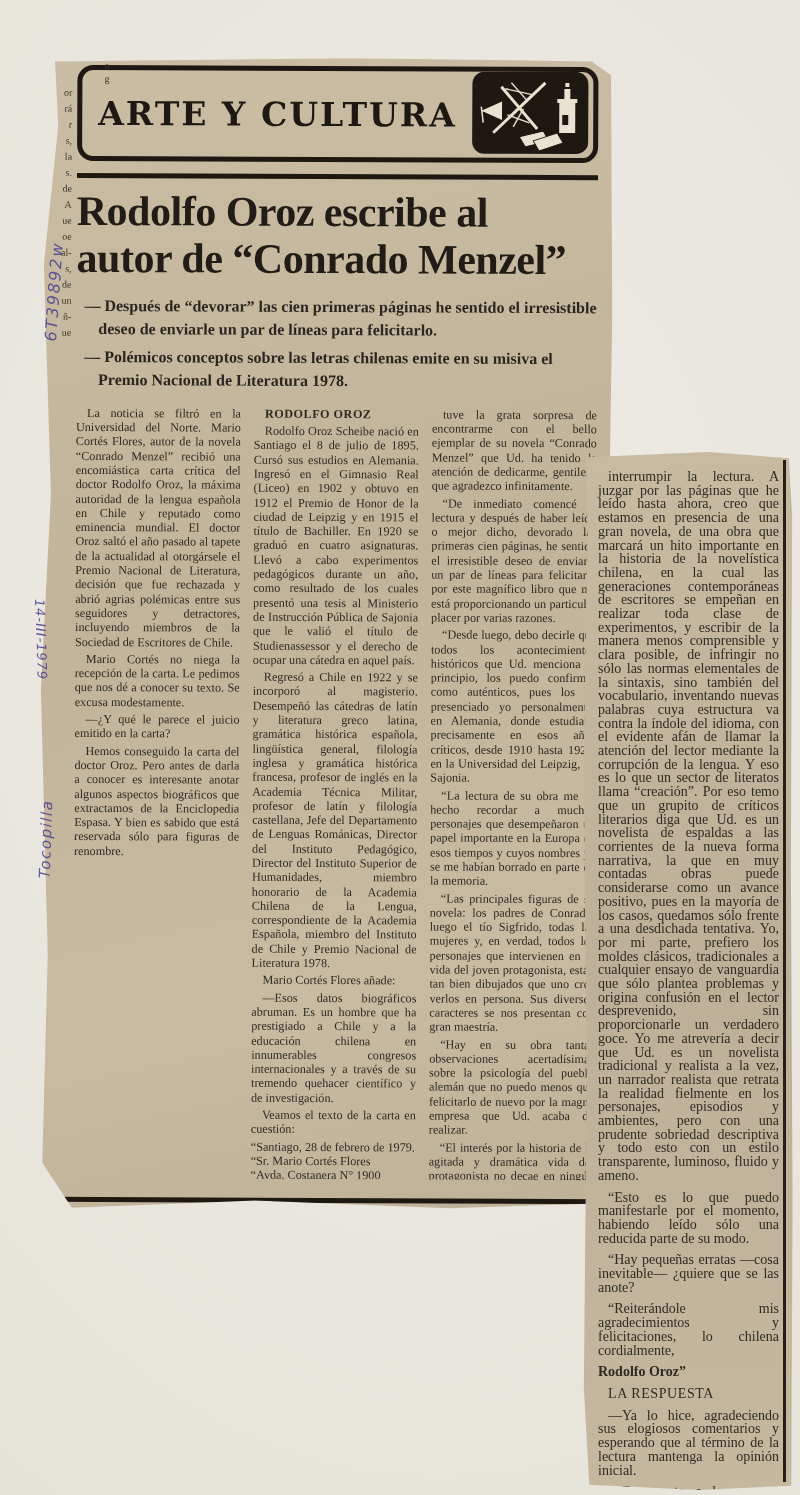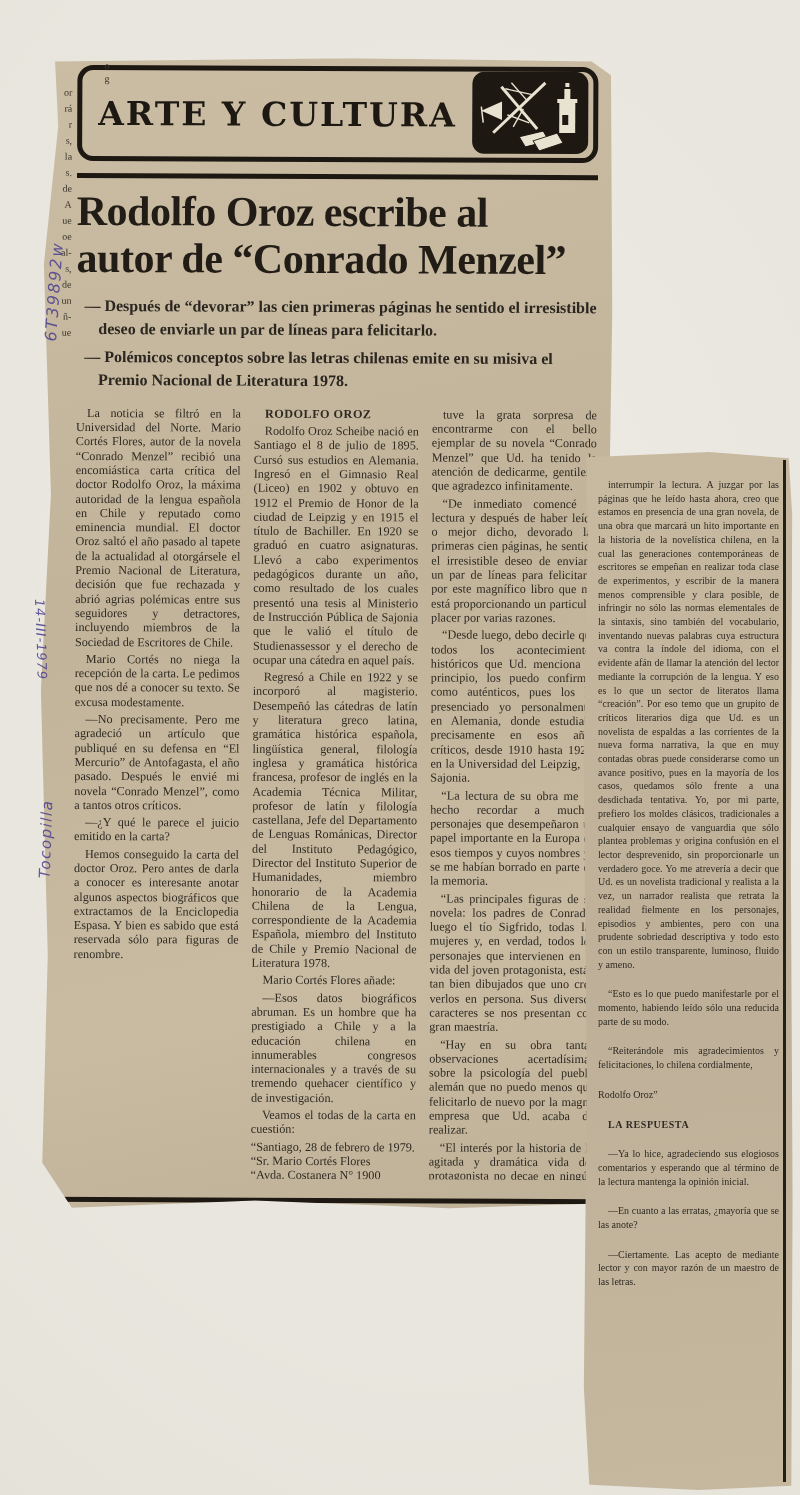--- a/index.html
+++ b/index.html
@@ -56,23 +56,23 @@
     color:#2b2620;padding-left:22px;text-indent:-14px;
   }
   
   .cols{display:flex;gap:13px;margin-top:14px;height:772px;overflow:hidden;}
   .col{flex:1 1 0;overflow:hidden;}
   .col p{margin:0 0 3px;font-size:12.2px;line-height:14.3px;text-align:justify;text-indent:11px;color:#2f2a22;}
   .col p.letter-line{text-align:left;text-indent:0;margin:0;}
   .col-heading{font-weight:700;text-align:center;font-size:13px;letter-spacing:.5px;margin:0 0 4px;color:#241f17;}
   .bottom-rule{position:absolute;left:12px;right:10px;bottom:7px;height:5px;background:#1d1812;}
   
-  .clip-strip p{margin:16px 0 3px;font-size:10px;line-height:13.7px;text-align:justify;text-indent:10px;color:#2f2a22;}
-  .signature{text-align:right;font-weight:400;text-indent:0 !important;padding-right:6px;}
-  .respuesta-heading{font-weight:700;text-align:center;font-size:13.5px;letter-spacing:.6px;margin:12px 0 5px;color:#241f17;}
+  .clip-strip p{margin:8px 0 3px;font-size:14px;line-height:13.7px;text-align:justify;text-indent:10px;color:#2f2a22;}
+  .signature{text-align:right;font-weight:700;text-indent:0 !important;padding-right:6px;}
+  .respuesta-heading{font-weight:400;text-align:center;font-size:13.5px;letter-spacing:.6px;margin:12px 0 5px;color:#241f17;}
   
   .edge-fragments{
     position:absolute;left:6px;top:28px;width:24px;
     font-size:10px;line-height:16px;text-align:right;
     white-space:pre-line;color:#3b352b;
   }
   .edge-fragments-top{
     position:absolute;left:62px;top:2px;width:16px;
     font-size:10px;line-height:13px;white-space:pre-line;color:#3b352b;z-index:2;
   }
@@ -156,32 +156,31 @@
     <div class="deck">
       <p>— Después de “devorar” las cien primeras páginas he sentido el irresistible deseo de enviarle un par de líneas para felicitarlo.</p>
       <p>— Polémicos conceptos sobre las letras chilenas emite en su misiva el Premio Nacional de Literatura 1978.</p>
     </div>
 
     <div class="cols">
 
       <div class="col">
         <p>La noticia se filtró en la Universidad del Norte. Mario Cortés Flores, autor de la novela “Conrado Menzel” recibió una encomiástica carta crítica del doctor Rodolfo Oroz, la máxima autoridad de la lengua española en Chile y reputado como eminencia mundial. El doctor Oroz saltó el año pasado al tapete de la actualidad al otorgársele el Premio Nacional de Literatura, decisión que fue rechazada y abrió agrias polémicas entre sus seguidores y detractores, incluyendo miembros de la Sociedad de Escritores de Chile.</p>
         <p>Mario Cortés no niega la recepción de la carta. Le pedimos que nos dé a conocer su texto. Se excusa modestamente.</p>
-        <p>—No precisamente. Pero me agradeció un artículo que publiqué en su defensa en “El Mercurio” de Antofagasta, el año pasado. Después le envié mi novela “Conrado Menzel”, como a tantos otros críticos.</p>
         <p>—¿Y qué le parece el juicio emitido en la carta?</p>
         <p>Hemos conseguido la carta del doctor Oroz. Pero antes de darla a conocer es interesante anotar algunos aspectos biográficos que extractamos de la Enciclopedia Espasa. Y bien es sabido que está reservada sólo para figuras de renombre.</p>
       </div>
 
       <div class="col">
         <p class="col-heading">RODOLFO OROZ</p>
         <p>Rodolfo Oroz Scheibe nació en Santiago el 8 de julio de 1895. Cursó sus estudios en Alemania. Ingresó en el Gimnasio Real (Liceo) en 1902 y obtuvo en 1912 el Premio de Honor de la ciudad de Leipzig y en 1915 el título de Bachiller. En 1920 se graduó en cuatro asignaturas. Llevó a cabo experimentos pedagógicos durante un año, como resultado de los cuales presentó una tesis al Ministerio de Instrucción Pública de Sajonia que le valió el título de Studienassessor y el derecho de ocupar una cátedra en aquel país.</p>
         <p>Regresó a Chile en 1922 y se incorporó al magisterio. Desempeñó las cátedras de latín y literatura greco latina, gramática histórica española, lingüística general, filología inglesa y gramática histórica francesa, profesor de inglés en la Academia Técnica Militar, profesor de latín y filología castellana, Jefe del Departamento de Lenguas Románicas, Director del Instituto Pedagógico, Director del Instituto Superior de Humanidades, miembro honorario de la Academia Chilena de la Lengua, correspondiente de la Academia Española, miembro del Instituto de Chile y Premio Nacional de Literatura 1978.</p>
         <p>Mario Cortés Flores añade:</p>
         <p>—Esos datos biográficos abruman. Es un hombre que ha prestigiado a Chile y a la educación chilena en innumerables congresos internacionales y a través de su tremendo quehacer científico y de investigación.</p>
-        <p>Veamos el todas de la carta en cuestión:</p>
+        <p>Veamos el texto de la carta en cuestión:</p>
         <p class="letter-line">“Santiago, 28 de febrero de 1979.</p>
         <p class="letter-line">“Sr. Mario Cortés Flores</p>
         <p class="letter-line">“Avda. Costanera N° 1900</p>
 
       </div>
 
       <div class="col">
         <p>tuve la grata sorpresa de encontrarme con el bello ejemplar de su novela “Conrado Menzel” que Ud. ha tenido la atención de dedicarme, gentileza que agradezco infinitamente.</p>
         <p>“De inmediato comencé la lectura y después de haber leído o mejor dicho, devorado las primeras cien páginas, he sentido el irresistible deseo de enviarle un par de líneas para felicitarlo por este magnífico libro que me está proporcionando un particular placer por varias razones.</p>
         <p>“Desde luego, debo decirle que todos los acontecimientos históricos que Ud. menciona al principio, los puedo confirmar como auténticos, pues los he presenciado yo personalmente; en Alemania, donde estudiaba precisamente en esos años críticos, desde 1910 hasta 1922, en la Universidad del Leipzig, en Sajonia.</p>
@@ -193,20 +192,21 @@
 
     </div>
 
     <div class="bottom-rule"></div>
   </div>
 
   <div class="clip clip-strip">
     <div class="strip-rule"></div>
     <p>interrumpir la lectura. A juzgar por las páginas que he leído hasta ahora, creo que estamos en presencia de una gran novela, de una obra que marcará un hito importante en la historia de la novelística chilena, en la cual las generaciones contemporáneas de escritores se empeñan en realizar toda clase de experimentos, y escribir de la manera menos comprensible y clara posible, de infringir no sólo las normas elementales de la sintaxis, sino también del vocabulario, inventando nuevas palabras cuya estructura va contra la índole del idioma, con el evidente afán de llamar la atención del lector mediante la corrupción de la lengua. Y eso es lo que un sector de literatos llama “creación”. Por eso temo que un grupito de críticos literarios diga que Ud. es un novelista de espaldas a las corrientes de la nueva forma narrativa, la que en muy contadas obras puede considerarse como un avance positivo, pues en la mayoría de los casos, quedamos sólo frente a una desdichada tentativa. Yo, por mi parte, prefiero los moldes clásicos, tradicionales a cualquier ensayo de vanguardia que sólo plantea problemas y origina confusión en el lector desprevenido, sin proporcionarle un verdadero goce. Yo me atrevería a decir que Ud. es un novelista tradicional y realista a la vez, un narrador realista que retrata la realidad fielmente en los personajes, episodios y ambientes, pero con una prudente sobriedad descriptiva y todo esto con un estilo transparente, luminoso, fluido y ameno.</p>
     <p>“Esto es lo que puedo manifestarle por el momento, habiendo leído sólo una reducida parte de su modo.</p>
+    <p>“Hay pequeñas erratas —cosa inevitable— ¿quiere que se las anote?</p>
     <p>“Reiterándole mis agradecimientos y felicitaciones, lo chilena cordialmente,</p>
     <p class="signature">Rodolfo Oroz”</p>
     <p class="respuesta-heading">LA RESPUESTA</p>
     <p>—Ya lo hice, agradeciendo sus elogiosos comentarios y esperando que al término de la lectura mantenga la opinión inicial.</p>
     <p>—En cuanto a las erratas, ¿mayoría que se las anote?</p>
     <p>—Ciertamente. Las acepto de mediante lector y con mayor razón de un maestro de las letras.</p>
   </div>
 
   <div class="handwriting hw-inventory">6T39892w</div>
   <div class="handwriting hw-date">14-III-1979</div>

